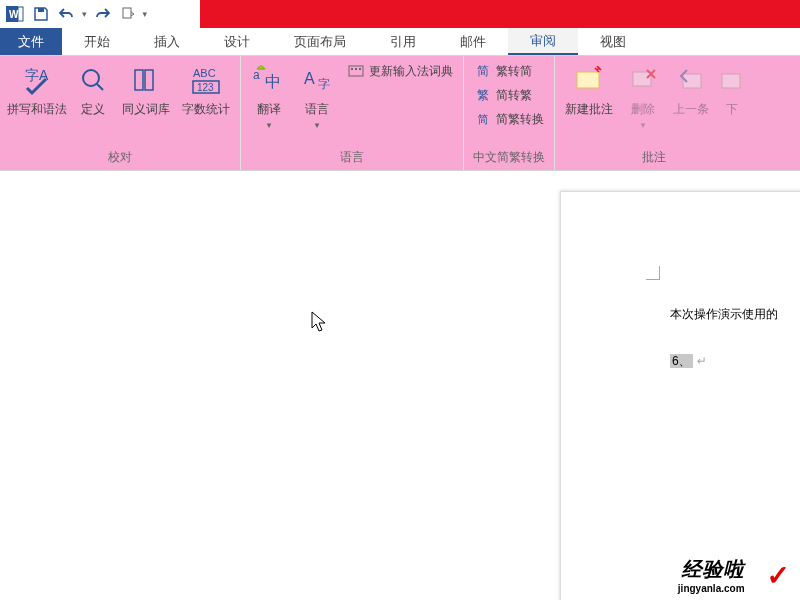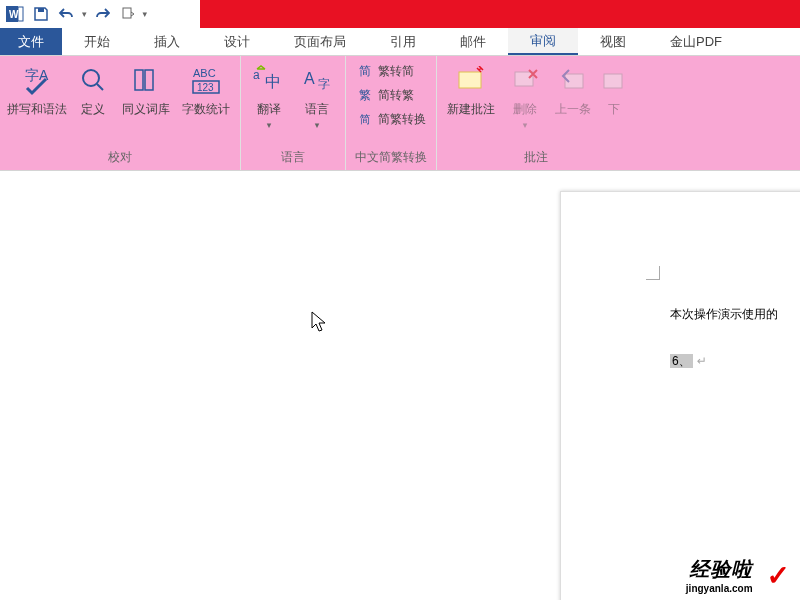--- a/index.html
+++ b/index.html
@@ -33,21 +33,21 @@
   .doc-area { position: absolute; top: 171px; left: 0; right: 0; bottom: 0; background: #fff; }
   .page-shadow { position: absolute; top: 20px; left: 560px; width: 400px; height: 600px; background: #fff; box-shadow: 0 0 4px rgba(0,0,0,0.2); border: 1px solid #ddd; }
   .corner-mark { position: absolute; top: 95px; right: 140px; width: 14px; height: 14px; border-right: 1px solid #aaa; border-bottom: 1px solid #aaa; }
   .doc-text1 { position: absolute; top: 135px; left: 670px; font-size: 12px; color: #000; white-space: nowrap; }
   .doc-text2 { position: absolute; top: 182px; left: 670px; font-size: 12px; color: #000; }
   .doc-text2 .hl { background: #c8c8c8; padding: 0 2px; }
   .doc-text2 .ret { color: #aaa; margin-left: 4px; }
 
   .cursor { position: absolute; top: 310px; left: 310px; }
 
-  .watermark { position: absolute; bottom: 6px; right: 10px; display: flex; align-items: center; gap: 14px; }
+  .watermark { position: absolute; bottom: 6px; right: 10px; display: flex; align-items: center; gap: 22px; }
   .wm-text { display: flex; flex-direction: column; align-items: flex-end; color: #000; }
   .wm-text .line1 { font-size: 20px; font-weight: 900; font-style: italic; letter-spacing: 1px; }
   .wm-text .line2 { font-size: 10px; font-weight: 700; }
   .check { font-size: 28px; font-weight: 900; color: #e60000; }
 </style>
 </head>
 <body>
 
 <div class="redbar"></div>
 
@@ -88,21 +88,20 @@
 <div class="tabs">
   <div class="tab tab-file">文件</div>
   <div class="tab">开始</div>
   <div class="tab">插入</div>
   <div class="tab">设计</div>
   <div class="tab">页面布局</div>
   <div class="tab">引用</div>
   <div class="tab">邮件</div>
   <div class="tab tab-active">审阅</div>
   <div class="tab">视图</div>
-  <div class="tab">金山PDF</div>
 </div>
 
 <div class="ribbon">
 
   <div class="group">
     <div class="group-body">
       <div class="big-btn">
         <div class="icon-box">
           <svg width="32" height="32" viewBox="0 0 32 32">
               <text x="4" y="16" font-size="14" fill="#2b579a">字A</text>
@@ -158,20 +157,33 @@
       </div>
       <div class="big-btn" style="width:44px;">
         <div class="icon-box">
           <svg width="30" height="28" viewBox="0 0 30 28">
               <text x="2" y="18" font-size="16" fill="#2b579a">A</text>
               <text x="16" y="22" font-size="12" fill="#2b579a">字</text>
             </svg>
         </div>
         <span class="lbl">语言</span>
         <span class="dd">▾</span>
+      </div>
+      <div class="stack">
+        <div class="stack-item">
+          <span class="sicon">
+            <svg width="16" height="12" viewBox="0 0 16 12">
+                <rect x="1" y="1" width="14" height="10" fill="none" stroke="#666"></rect>
+                <rect x="3" y="3" width="2" height="2" fill="#666"></rect>
+                <rect x="7" y="3" width="2" height="2" fill="#666"></rect>
+                <rect x="11" y="3" width="2" height="2" fill="#666"></rect>
+              </svg>
+          </span>
+          <span>更新输入法词典</span>
+        </div>
       </div>
     </div>
     <div class="group-label">语言</div>
   </div>
 
   <div class="group">
     <div class="group-body">
       <div class="stack">
         <div class="stack-item">
           <span class="sicon" style="color:#2b579a;font-size:12px;">简</span>

